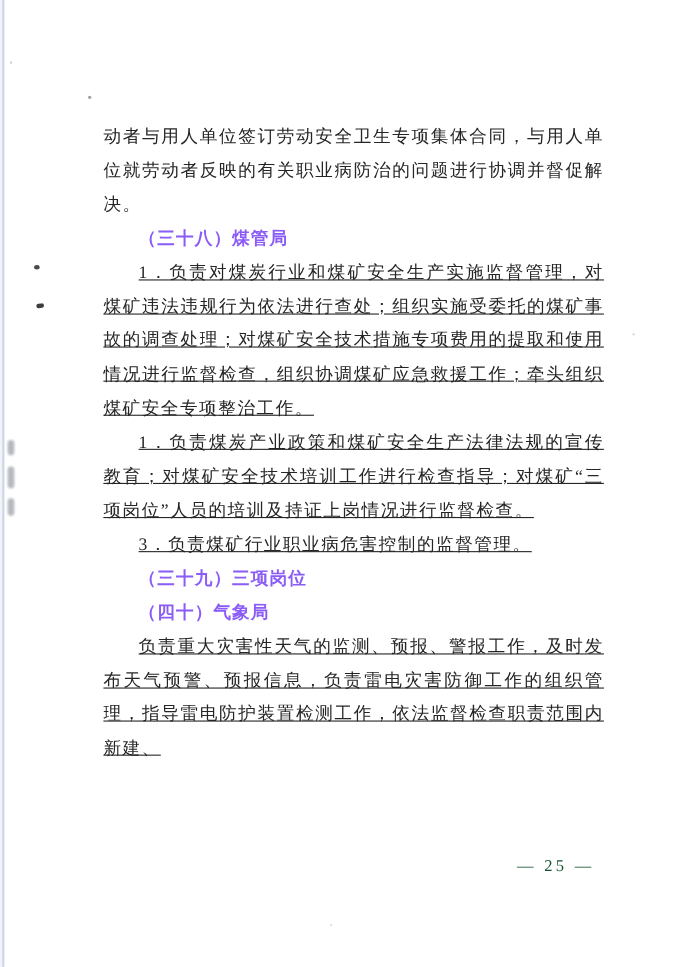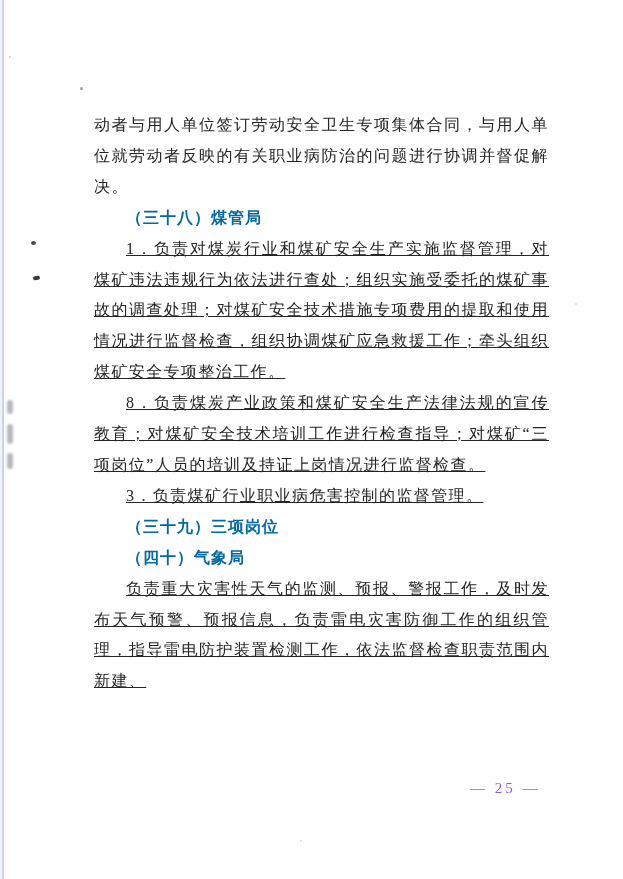--- a/index.html
+++ b/index.html
@@ -48,30 +48,30 @@
     margin: 0;
     padding: 0;
     font-size: 16px;
   }
   .para-indent {
     text-indent: 2em;
     text-decoration: underline;
   }
   .section-heading {
     font-weight: bold;
-    color: #0369a1;
+    color: #8b5cf6;
     text-indent: 2em;
     letter-spacing: 1px;
   }
   .page-number {
     position: absolute;
     left: 470px;
     top: 780px;
     font-size: 15px;
-    color: #8b5cf6;
+    color: #14532d;
     letter-spacing: 3px;
     white-space: nowrap;
   }
   
   .speck {
     position: absolute;
     border-radius: 50%;
   }
   .speck.a1 { left: 31px; top: 241px; width: 5px; height: 4px; background: #4a4a4a; }
   .speck.a2 { left: 33px; top: 276px; width: 7px; height: 4px; background: #3d3d3d; border-radius: 2px; transform: rotate(-8deg); }
@@ -110,21 +110,21 @@
   <i class="smudge m3"></i>
 
   <main class="text-block">
 
     <p>动者与用人单位签订劳动安全卫生专项集体合同，与用人单位就劳动者反映的有关职业病防治的问题进行协调并督促解决。</p>
 
     <h2 class="section-heading">（三十八）煤管局</h2>
 
     <p class="para-indent">1．负责对煤炭行业和煤矿安全生产实施监督管理，对煤矿违法违规行为依法进行查处；组织实施受委托的煤矿事故的调查处理；对煤矿安全技术措施专项费用的提取和使用情况进行监督检查，组织协调煤矿应急救援工作；牵头组织煤矿安全专项整治工作。</p>
 
-    <p class="para-indent">8．负责煤炭产业政策和煤矿安全生产法律法规的宣传教育；对煤矿安全技术培训工作进行检查指导；对煤矿“三项岗位”人员的培训及持证上岗情况进行监督检查。</p>
+    <p class="para-indent">1．负责煤炭产业政策和煤矿安全生产法律法规的宣传教育；对煤矿安全技术培训工作进行检查指导；对煤矿“三项岗位”人员的培训及持证上岗情况进行监督检查。</p>
 
     <p class="para-indent">3．负责煤矿行业职业病危害控制的监督管理。</p>
 
     <h2 class="section-heading">（三十九）三项岗位</h2>
 
 
     <h2 class="section-heading">（四十）气象局</h2>
 
     <p class="para-indent">负责重大灾害性天气的监测、预报、警报工作，及时发布天气预警、预报信息，负责雷电灾害防御工作的组织管理，指导雷电防护装置检测工作，依法监督检查职责范围内新建、</p>
 

